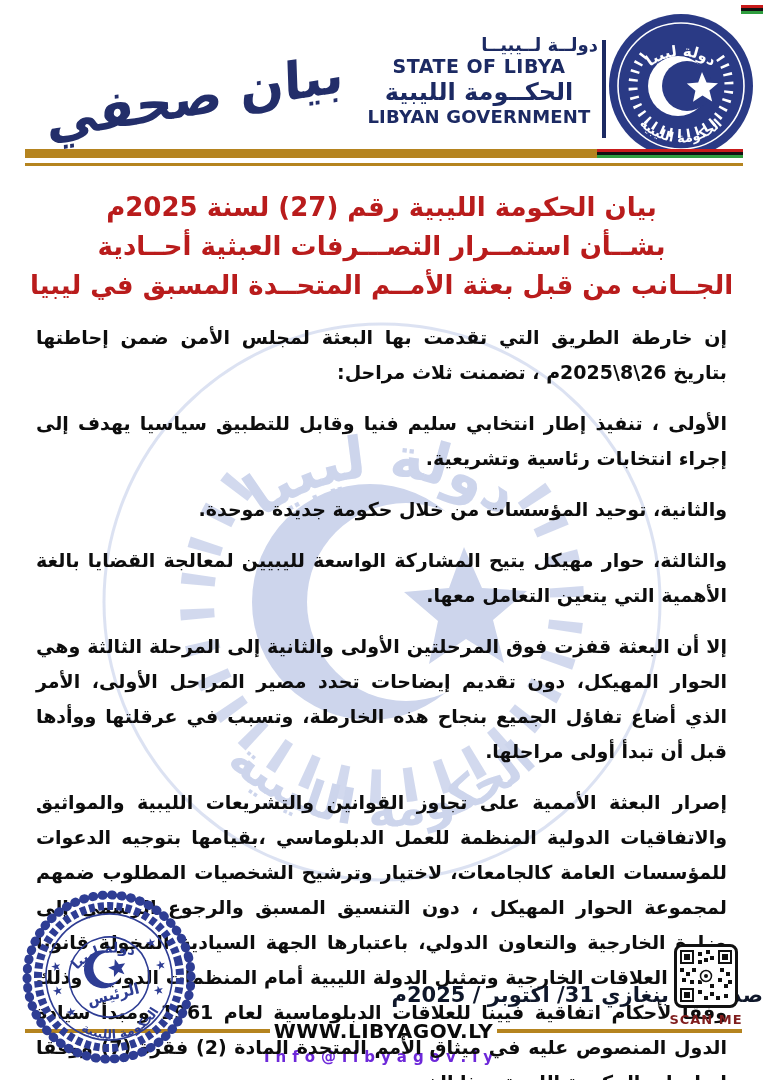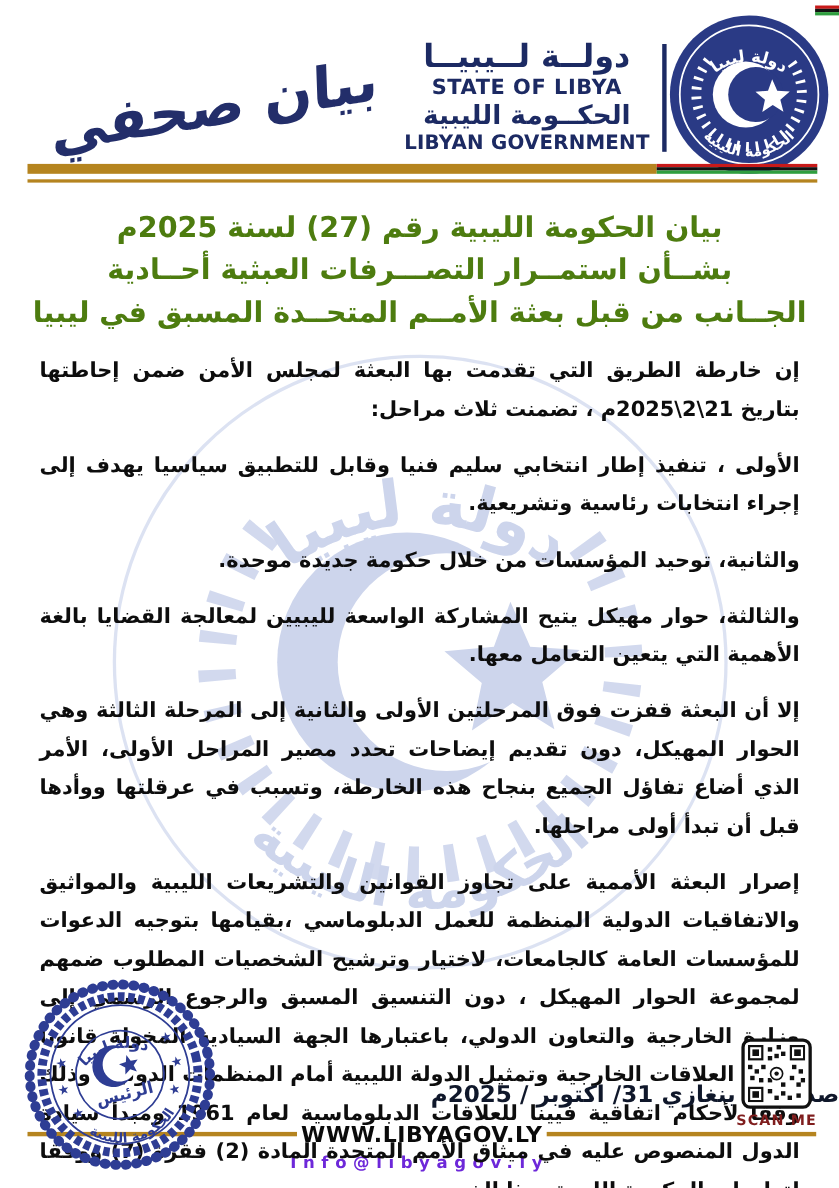--- a/index.html
+++ b/index.html
@@ -12,39 +12,39 @@
   .calligraphy{
     position:absolute;top:42px;left:70px;width:250px;height:110px;
     display:flex;align-items:center;justify-content:center;
     font-size:52px;font-weight:bold;color:#232e6a;direction:rtl;
     transform:rotate(-9deg) skewX(-7deg);letter-spacing:2px;white-space:nowrap;
   }
   .org-block{
     position:absolute;top:34px;left:360px;width:238px;text-align:center;
     color:#1c2a63;font-weight:bold;direction:rtl;line-height:1.18;
   }
-  .org-ar{font-size:29px;}
+  .org-ar{font-size:18px;text-align:right;}
   .org-en{font-size:19px;letter-spacing:.5px;direction:ltr;}
   .gov-ar{font-size:24px;}
   .gov-en{font-size:18px;letter-spacing:.2px;direction:ltr;}
   .vbar{position:absolute;top:40px;left:602px;width:4px;height:98px;background:#1c2a63;}
   .logo-svg{position:absolute;top:12px;left:607px;width:148px;height:148px;}
   .corner-flag{position:absolute;top:5px;right:0;width:22px;height:9px;display:flex;flex-direction:column;}
   .corner-flag div{flex:1;}
   
   .sep-gold{position:absolute;top:149px;left:25px;width:572px;height:9px;background:#b5841f;}
   .sep-flag{position:absolute;top:149px;left:597px;width:146px;height:9px;display:flex;flex-direction:column;}
   .sep-flag .f-red{flex:1;background:#c81a1a;}
   .sep-flag .f-black{flex:1;background:#121212;}
   .sep-flag .f-green{flex:1;background:#2f9e3f;}
   .sep-thin{position:absolute;top:163px;left:25px;width:718px;height:3px;background:#b5841f;}
   
   .title{
     position:absolute;top:188px;left:0;right:0;text-align:center;direction:rtl;
-    font-weight:bold;color:#4d7c0f;font-size:26px;line-height:39px;
+    font-weight:bold;color:#b91c1c;font-size:26px;line-height:39px;
   }
   
   .watermark{position:absolute;top:318px;left:98px;width:568px;height:568px;z-index:0;pointer-events:none;}
   
   .doc-body{
     position:absolute;top:320px;left:36px;right:36px;z-index:1;
     direction:rtl;text-align:justify;color:#0d0d0d;font-weight:bold;
     font-size:19px;line-height:35px;
   }
   .doc-body p{margin:0 0 16px;}
@@ -140,21 +140,21 @@
         <textPath href="#wmArcTop" startOffset="50%" text-anchor="middle">دولة ليبيا</textPath>
       </text>
       <path id="wmArcBot" d="M 62 320 A 225 225 0 0 0 506 320" fill="none" stroke="none"></path>
       <text font-size="48" font-weight="bold" stroke="none" direction="rtl">
         <textPath href="#wmArcBot" startOffset="50%" text-anchor="middle">الحكومة الليبية</textPath>
       </text>
     </g>
   </svg>
 
   <div class="doc-body">
-    <p>إن خارطة الطريق التي تقدمت بها البعثة لمجلس الأمن ضمن إحاطتها بتاريخ 21\2\2025م ، تضمنت ثلاث مراحل:</p>
+    <p>إن خارطة الطريق التي تقدمت بها البعثة لمجلس الأمن ضمن إحاطتها بتاريخ 26\8\2025م ، تضمنت ثلاث مراحل:</p>
     <p>الأولى ، تنفيذ إطار انتخابي سليم فنيا وقابل للتطبيق سياسيا يهدف إلى إجراء انتخابات رئاسية وتشريعية.</p>
     <p>والثانية، توحيد المؤسسات من خلال حكومة جديدة موحدة.</p>
     <p>والثالثة، حوار مهيكل يتيح المشاركة الواسعة لليبيين لمعالجة القضايا بالغة الأهمية التي يتعين التعامل معها.</p>
     <p>إلا أن البعثة قفزت فوق المرحلتين الأولى والثانية إلى المرحلة الثالثة وهي الحوار المهيكل، دون تقديم إيضاحات تحدد مصير المراحل الأولى، الأمر الذي أضاع تفاؤل الجميع بنجاح هذه الخارطة، وتسبب في عرقلتها ووأدها قبل أن تبدأ أولى مراحلها.</p>
     <p>إصرار البعثة الأممية على تجاوز القوانين والتشريعات الليبية والمواثيق والاتفاقيات الدولية المنظمة للعمل الدبلوماسي ،بقيامها بتوجيه الدعوات للمؤسسات العامة كالجامعات، لاختيار وترشيح الشخصيات المطلوب ضمهم لمجموعة الحوار المهيكل ، دون التنسيق المسبق والرجوع الرسمي إلى وزارة الخارجية والتعاون الدولي، باعتبارها الجهة السيادية المخولة قانونا بإدارة العلاقات الخارجية وتمثيل الدولة الليبية أمام المنظمات الدولية، وذلك وفقا لأحكام اتفاقية فيينا للعلاقات الدبلوماسية لعام 1961 ومبدأ سيادة الدول المنصوص عليه في ميثاق الأمم المتحدة المادة (2) فقرة (7) ووفقا لتعليمات الحكومة الليبية بهذا الخصوص.</p>
   </div>
 
   <svg class="stamp-svg" viewBox="0 0 178 178">
     <g transform="rotate(-14 89 89)" fill="none" stroke="#2e3d94">
       <circle cx="89" cy="89" r="82" stroke-width="9" stroke-dasharray="1 8.5" stroke-linecap="round"></circle>

